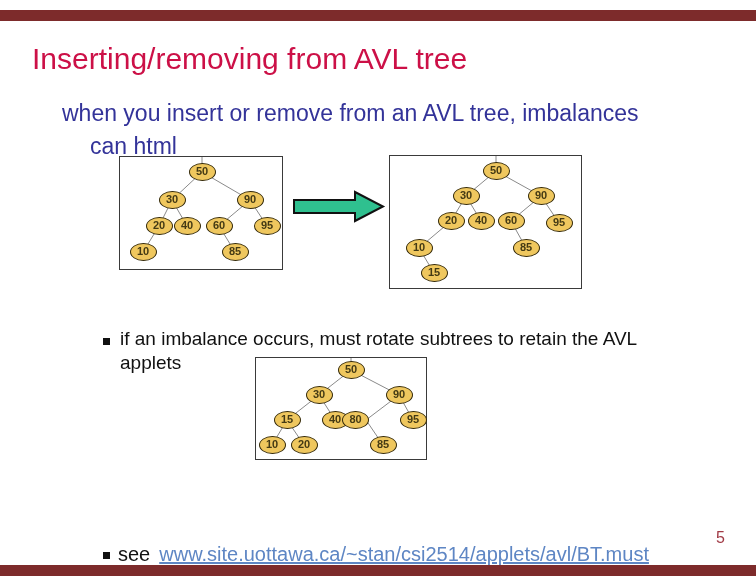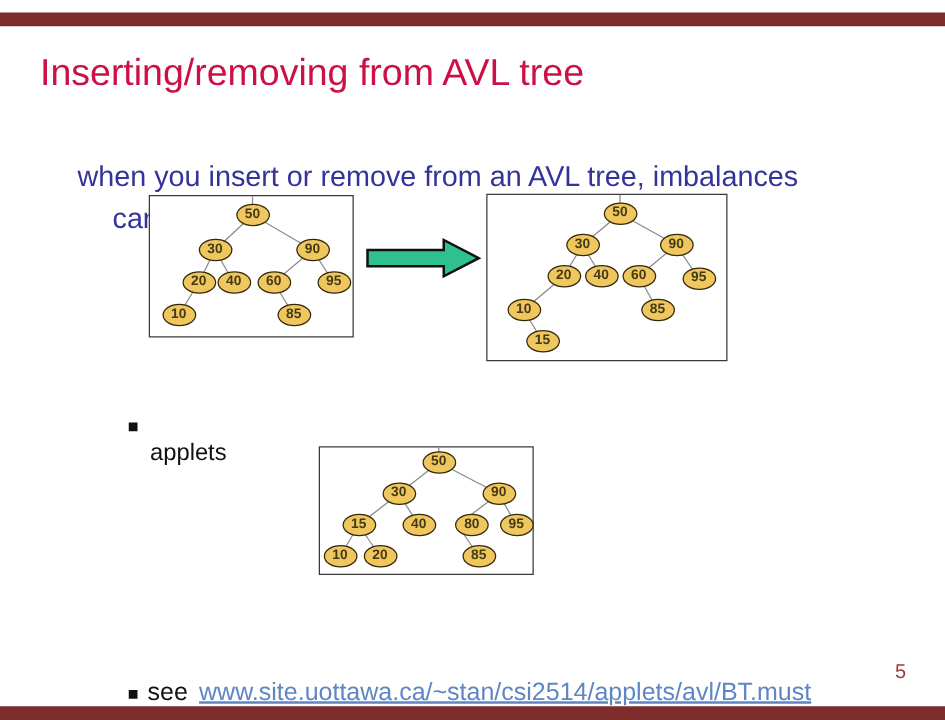--- a/index.html
+++ b/index.html
@@ -8,21 +8,21 @@
     overflow:hidden;font-family:Liberation Sans, sans-serif;
   }
   .bar{position:absolute;left:0;width:756px;height:11px;background:var(--bar_maroon);}
   .bar.top{top:10px;}
   .bar.bottom{top:565px;}
   .title{
     position:absolute;left:32px;top:42px;margin:0;
     font-size:30px;font-weight:normal;color:var(--title_red);
     letter-spacing:0px;white-space:nowrap;
   }
-  .bodyline{position:absolute;font-size:23px;color:var(--body_blue);white-space:nowrap;margin-top:28px;}
+  .bodyline{position:absolute;font-size:23px;color:var(--body_blue);white-space:nowrap;}
   .body1{left:62px;top:100px;}
   .body2{left:90px;top:133px;}
   .treebox{
     position:absolute;border:1px solid var(--box_border);background:#ffffff;
   }
   .treebox svg{position:absolute;left:0;top:0;}
   .node{
     position:absolute;width:27px;height:18px;border-radius:50%;
     background:var(--node_fill);border:1.5px solid var(--node_border);
     box-sizing:border-box;color:var(--node_text);
@@ -105,41 +105,42 @@
       <div class="node" style="left: 47.5px; top: 56px;">20</div>
       <div class="node" style="left: 77.5px; top: 56px;">40</div>
       <div class="node" style="left: 107.5px; top: 56px;">60</div>
       <div class="node" style="left: 155.5px; top: 58px;">95</div>
       <div class="node" style="left: 15.5px; top: 83px;">10</div>
       <div class="node" style="left: 122.5px; top: 83px;">85</div>
       <div class="node" style="left: 30.5px; top: 108px;">15</div>
     </div>
 
   <span class="bullet sq1"></span>
+  <div class="btext btext1">if an imbalance occurs, must rotate subtrees to retain the AVL</div>
   <div class="btext btext2">applets</div>
 
   <div class="treebox" style="left: 255px; top: 357px; width: 170px; height: 101px;">
       <svg width="170" height="101">
         <line x1="95" y1="0" x2="95" y2="12" stroke="#8a8a8a" stroke-width="1"></line>
         <line x1="95" y1="12" x2="63" y2="37" stroke="#8a8a8a" stroke-width="1"></line>
         <line x1="95" y1="12" x2="143" y2="37" stroke="#8a8a8a" stroke-width="1"></line>
         <line x1="63" y1="37" x2="31" y2="62" stroke="#8a8a8a" stroke-width="1"></line>
         <line x1="63" y1="37" x2="79" y2="62" stroke="#8a8a8a" stroke-width="1"></line>
         <line x1="143" y1="37" x2="110" y2="62" stroke="#8a8a8a" stroke-width="1"></line>
         <line x1="143" y1="37" x2="157" y2="62" stroke="#8a8a8a" stroke-width="1"></line>
         <line x1="31" y1="62" x2="16" y2="87" stroke="#8a8a8a" stroke-width="1"></line>
         <line x1="31" y1="62" x2="48" y2="87" stroke="#8a8a8a" stroke-width="1"></line>
         <line x1="110" y1="62" x2="127" y2="87" stroke="#8a8a8a" stroke-width="1"></line>
       </svg>
       <div class="node" style="left: 81.5px; top: 3px;">50</div>
       <div class="node" style="left: 49.5px; top: 28px;">30</div>
       <div class="node" style="left: 129.5px; top: 28px;">90</div>
       <div class="node" style="left: 17.5px; top: 53px;">15</div>
       <div class="node" style="left: 65.5px; top: 53px;">40</div>
-      <div class="node" style="left: 108px; top: 53px;">80</div>
+      <div class="node" style="left: 86px; top: 53px;">80</div>
       <div class="node" style="left: 143.5px; top: 53px;">95</div>
       <div class="node" style="left: 2.5px; top: 78px;">10</div>
       <div class="node" style="left: 34.5px; top: 78px;">20</div>
       <div class="node" style="left: 113.5px; top: 78px;">85</div>
     </div>
 
   <div class="seerow">
     <span class="bullet"></span>
     <span class="seelabel">see</span>
     <a class="link">www.site.uottawa.ca/~stan/csi2514/applets/avl/BT.must</a>

